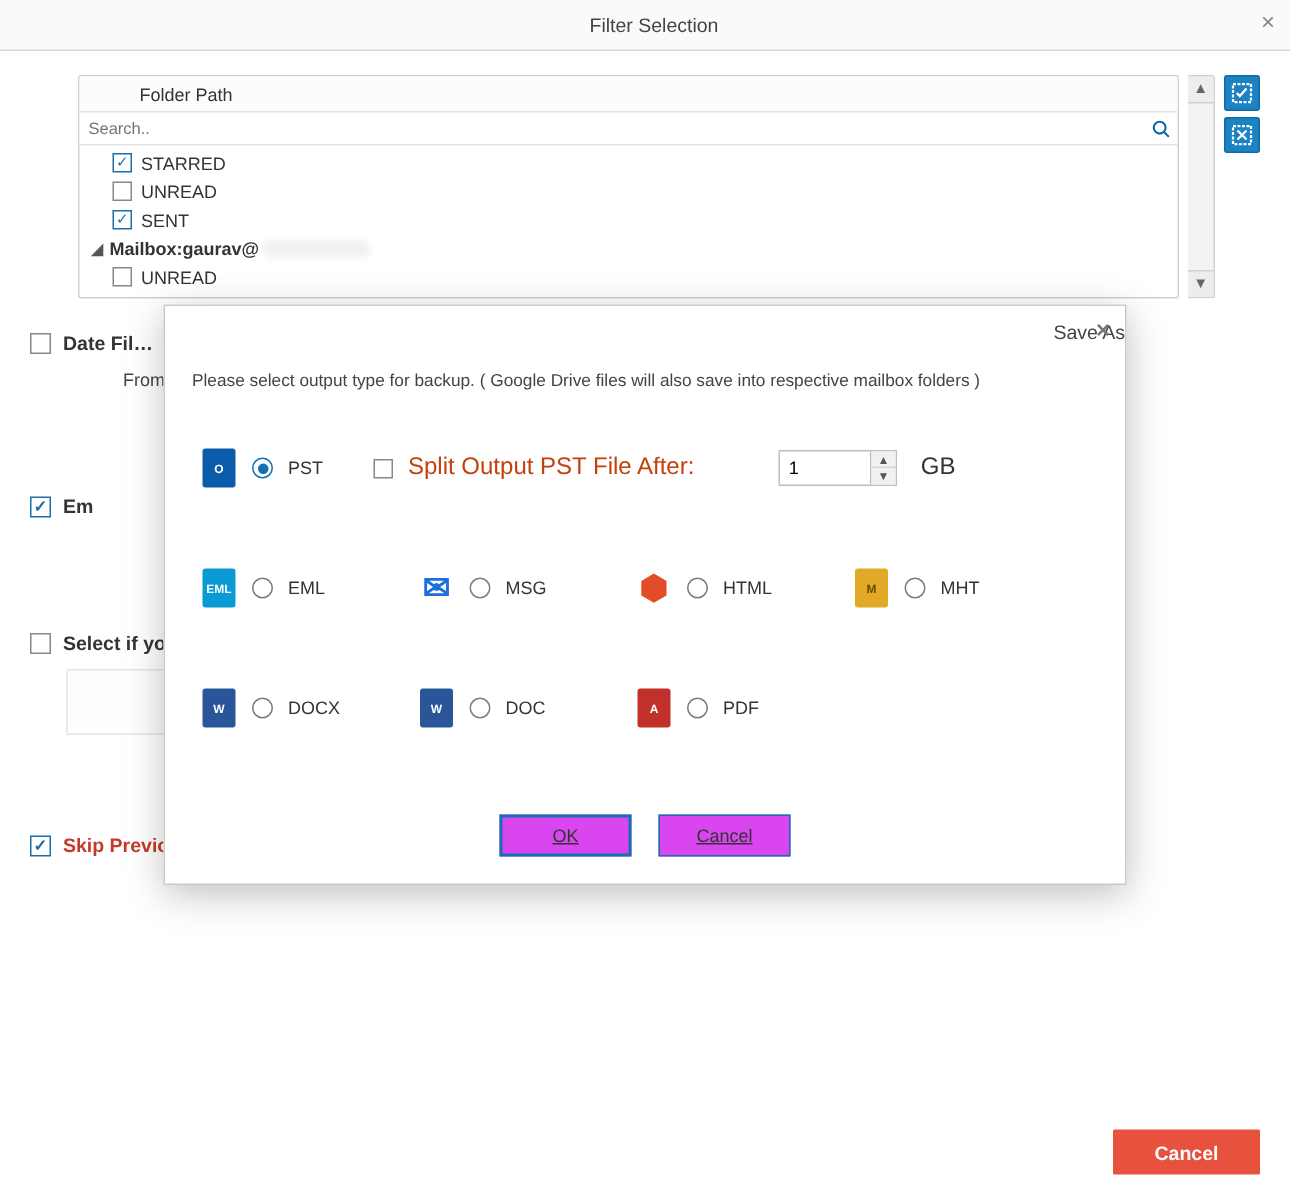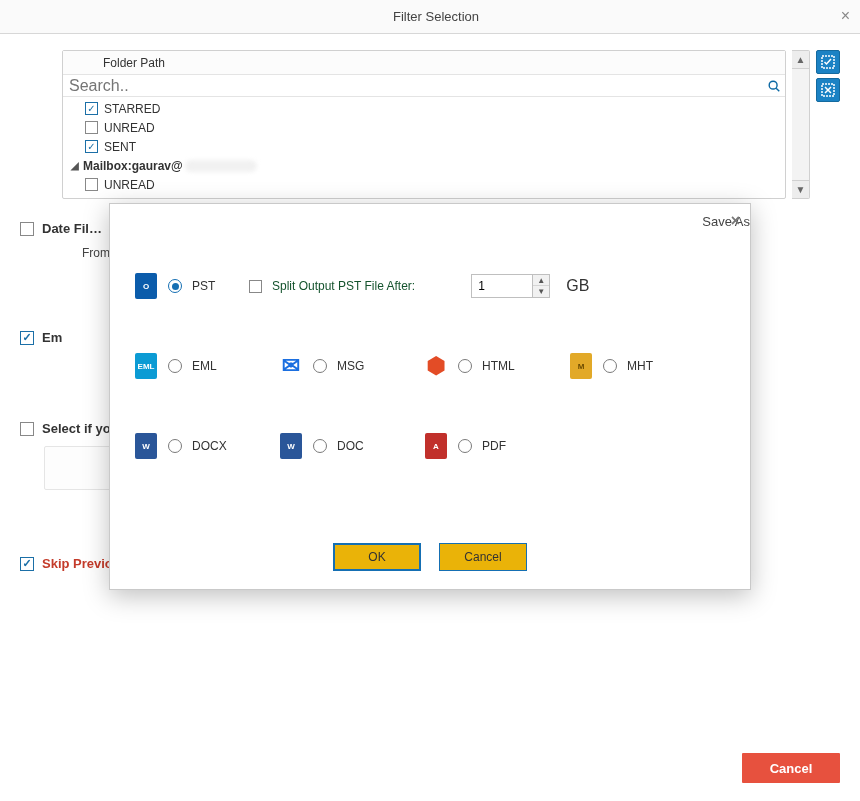--- a/index.html
+++ b/index.html
@@ -6,25 +6,25 @@
   body { background: #fff; width: 860px; height: 801px; position: relative; overflow: hidden; }
 
   .titlebar { height: 34px; border-bottom: 1px solid #d7d7d7; display: flex; align-items: center; justify-content: center; position: relative; background: #fafafa; padding-left: 12px; }
   .titlebar .title { font-size: 13px; color: #444; }
   .titlebar .close { position: absolute; right: 10px; top: 8px; color: #888; font-size: 16px; line-height: 16px; cursor: pointer; }
 
   .main { padding: 16px 20px 0 20px; }
 
   .section-title { color: #1b6fa7; font-size: 15px; font-weight: 700; margin-bottom: 6px; }
 
-  .tree-wrap { display: flex; gap: 6px; margin-left: 42px; }
+  .tree-wrap { display: flex; gap: 6px; margin-left: 32px; }
   .tree-panel { flex: 1; border: 1px solid #d0d0d0; border-radius: 2px; background: #fff; display: flex; flex-direction: column; min-width: 0; }
   .tree-header { height: 24px; border-bottom: 1px solid #e4e4e4; background: #fcfcfc; padding-left: 40px; font-size: 12px; color: #333; display: flex; align-items: center; }
   .search-row { display: flex; align-items: center; border-bottom: 1px solid #e4e4e4; height: 22px; }
-  .search-input { flex: 1; border: none; outline: none; font-size: 16px; color: #888; padding: 0 6px; height: 20px; }
+  .search-input { flex: 1; border: none; outline: none; font-size: 11px; color: #888; padding: 0 6px; height: 20px; }
   .search-icon { width: 22px; height: 20px; display: flex; align-items: center; justify-content: center; color: #0b68a3; }
   .tree-body { flex: 1; padding: 2px 0 4px 0; overflow: hidden; }
   .tree-row { display: flex; align-items: center; height: 19px; font-size: 12px; padding-left: 22px; color: #333; }
   .tree-row.mailbox { padding-left: 8px; font-weight: bold; }
   .tree-row.mailbox .arrow { width: 10px; color: #555; font-size: 10px; margin-right: 2px; }
   .tree-row .cb { width: 13px; height: 13px; border: 1px solid #888; margin-right: 6px; display: inline-flex; align-items: center; justify-content: center; font-size: 10px; line-height: 1; }
   .tree-row .cb.checked { border-color: #1b6fa7; color: #1b6fa7; }
   .tree-row .obscured { display:inline-block; width:72px; height:12px; background:#f1f1f1; border-radius:6px; filter: blur(2px); margin-left:2px; vertical-align: middle;}
 
   .vscroll { width: 18px; border: 1px solid #d0d0d0; border-left: none; border-radius: 0 2px 2px 0; background: #f3f3f3; display: flex; flex-direction: column; justify-content: space-between; }
@@ -60,30 +60,30 @@
   .fmt-row { display:flex; align-items:center; height: 80px; }
   .fmt-cell { width: 145px; display:flex; align-items:center; gap:10px; }
   .fmt-icon { width: 24px; height: 24px; display:flex; align-items:center; justify-content:center; }
   .radio { width: 14px; height: 14px; border: 1.5px solid #7a7a7a; border-radius: 50%; display:inline-flex; align-items:center; justify-content:center; flex-shrink:0; }
   .radio.checked { border-color:#156fb3; }
   .radio.checked::after { content:''; width:7px; height:7px; background:#156fb3; border-radius:50%; }
   .fmt-lbl { font-size: 12px; color:#333; }
 
   .pst-extra { display:flex; align-items:center; gap:10px; }
   .pst-extra .sm-cb { width:13px; height:13px; border:1px solid #888; }
-  .pst-extra .sm-lbl { font-size: 12px; color:#14532d; }
+  .pst-extra .sm-lbl { font-size: 16px; color:#c2410c; }
   .spinner { display:flex; align-items:center; border:1px solid #bfbfbf; height:24px; background:#fff; }
   .spinner input { width: 60px; border:none; outline:none; font-size:12px; padding: 0 6px; }
   .spinner .spins { display:flex; flex-direction:column; border-left:1px solid #bfbfbf; }
   .spinner .spins div { width:16px; height:11px; font-size:8px; display:flex; align-items:center; justify-content:center; color:#555; background:#f1f1f1; border-bottom:1px solid #d5d5d5; }
   .spinner .spins div:last-child{ border-bottom:none; }
   .gb { font-size:16px; margin-left:6px; color:#333; }
 
   .dlg-footer { display:flex; justify-content:center; gap:18px; padding: 12px 0 18px 0; }
-  .dlg-btn { width: 88px; height: 28px; font-size:12px; color:#333; background:#eab308; border:1px solid #156fb3; cursor:pointer; }
+  .dlg-btn { width: 88px; height: 28px; font-size:12px; color:#333; background:#d946ef; border:1px solid #156fb3; cursor:pointer;text-decoration:underline; }
   .dlg-btn.ok-btn{ border-width: 2px; }
 
   
   .fi { width: 22px; height: 26px; border-radius: 2px; position:relative; display:flex; align-items:center; justify-content:center; font-size: 8px; font-weight:700; color:#fff; }
   .fi.outlook { background:#0b5cab; }
   .fi.eml { background:#0b9bd4; }
   .fi.docx, .fi.docc { background:#2a5699; }
   .fi.pdf { background:#c1302b; }
   .fi.mht { background:#e2a928; color:#6b4a00; }
   .fi.html5 { background:none; color:#e34c26; font-size: 22px; }
@@ -182,20 +182,21 @@
 
 <div class="footer">
   <button class="btn cancel">Cancel</button>
 </div>
 
 <div class="dialog">
   <div class="dlg-title">
     <span>Save As</span>
     <span class="dlg-close">×</span>
   </div>
+  <div class="dlg-sub">Please select output type for backup. ( Google Drive files will also save into respective mailbox folders )</div>
 
   <div class="fmt-grid">
 
     <div class="fmt-row">
       <div class="fmt-cell" style="width:115px;">
         <span class="fmt-icon">
             <span class="fi outlook">O</span>
           </span>
         <span class="radio checked"></span>
         <span class="fmt-lbl">PST</span>

